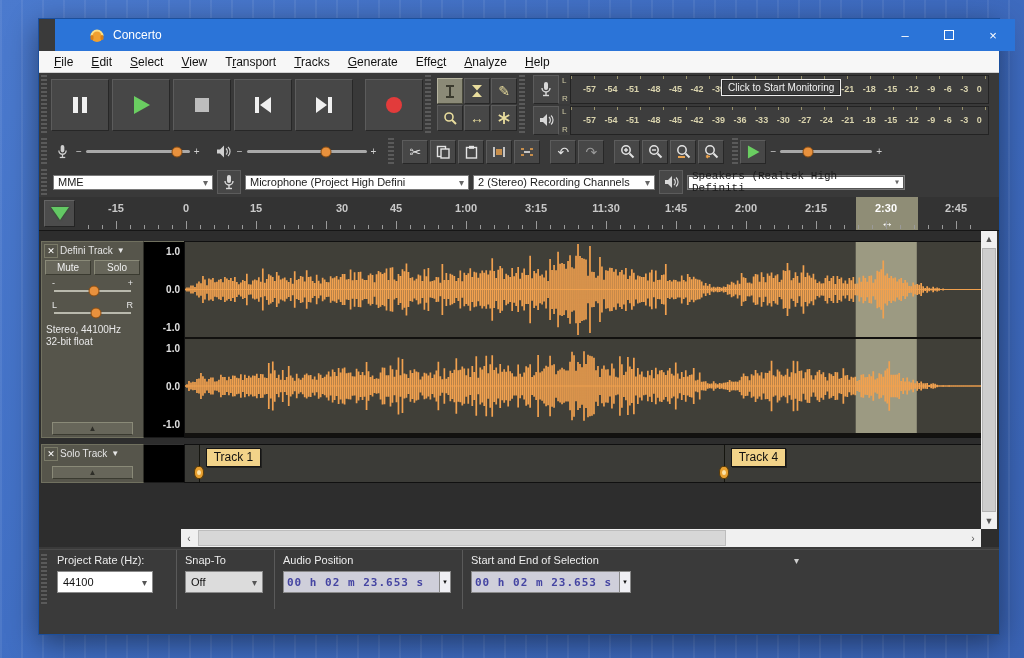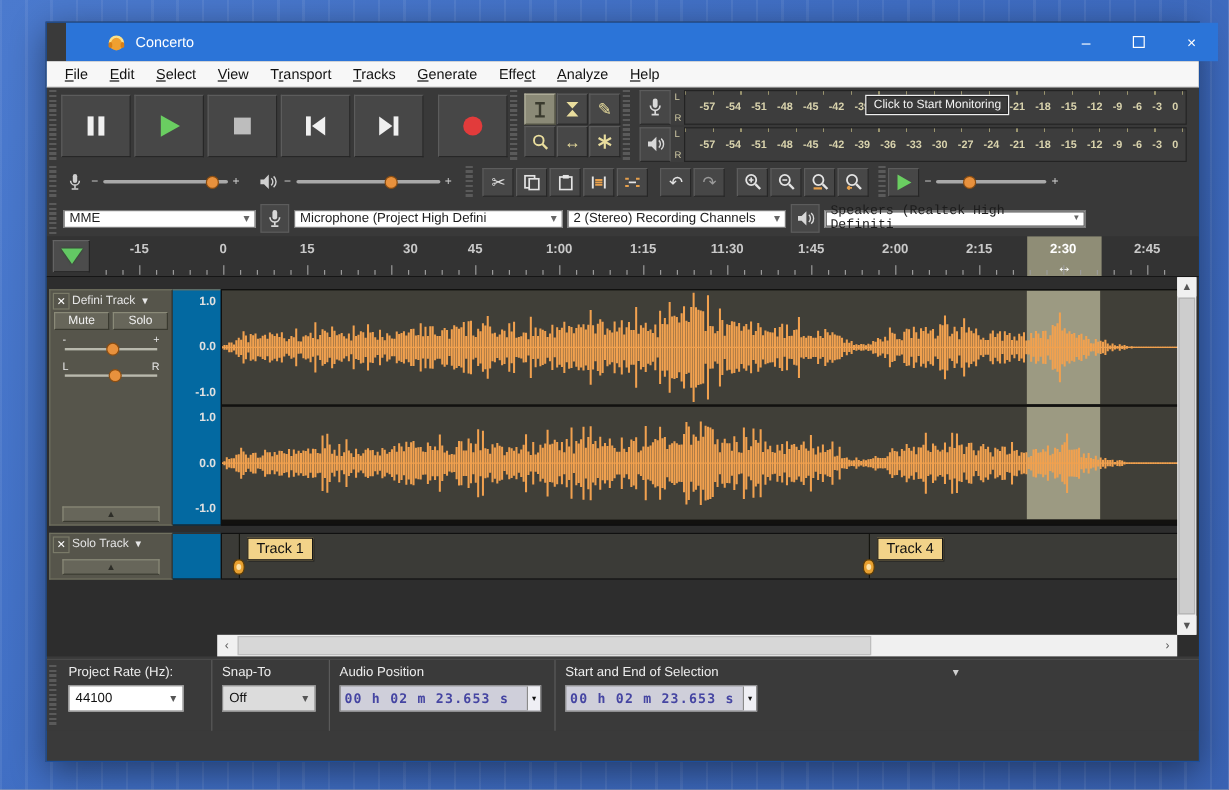--- a/index.html
+++ b/index.html
@@ -103,21 +103,21 @@
   .pslider { position:relative; height:20px; margin:2px 6px 0 6px; }
   .pslider .line { position:absolute; left:6px; right:6px; top:12px; height:2px; background:#b9b9ad; }
   .pslider .thumb { position:absolute; top:13px; width:11px; height:11px; border-radius:50%;
     background:#e8913d; border:1px solid #8a4d12; transform:translate(-50%,-50%); }
   .pslider .endl { position:absolute; left:4px; top:0; font-size:9px; color:#e8e8e8; }
   .pslider .endr { position:absolute; right:4px; top:0; font-size:9px; color:#e8e8e8; }
   .tp-info { font-size:10px; color:#e8e8e8; padding:4px 4px 0 4px; line-height:12px; }
   .tp-collapse { position:absolute; left:10px; right:10px; bottom:2px; height:13px; background:#67665a;
     border:1px solid #8a8a78; border-bottom-color:#3a3a30; display:flex; align-items:center; justify-content:center;
     color:#2e2e28; font-size:8px; }
-  .vruler { width:40px; background:#0369a1; border-top:1px solid #70705f; border-bottom:1px solid #1a1a1a; position:relative; }
+  .vruler { width:40px; background:#000000; border-top:1px solid #70705f; border-bottom:1px solid #1a1a1a; position:relative; }
   .vr-num { position:absolute; right:4px; font-size:10px; font-weight:bold; color:#e0e0e0; }
   .wavecol { position:relative; width:799px; border:1px solid #101010; background:#12110f; }
   .chan { position:relative; width:100%; background:#403f38; overflow:hidden; }
   .chan + .chan { border-top:2px solid #12110f; }
   .chan svg { position:absolute; inset:0; }
   .labelrow { position:relative; width:799px; border:1px solid #101010; background:#3b3b37; }
   .flag { position:absolute; top:0; height:100%; }
   .flag .stem { position:absolute; left:0; top:0; bottom:0; width:1px; background:#15150f; }
   .flag .knob { position:absolute; left:-5px; bottom:3px; width:10px; height:13px; background:#e8a030;
     border:1px solid #5a3c0a; border-radius:4px/6px; }
@@ -497,21 +497,21 @@
         </div>
     <div class="ruler-band" style="left: 817.381px; width: 61.2407px;">
           <div class="arrow">↔</div>
         </div>
         <span class="ruler-label" style="left: 77px;">-15</span>
         <span class="ruler-label" style="left: 147px;">0</span>
         <span class="ruler-label" style="left: 217px;">15</span>
         <span class="ruler-label" style="left: 287px; margin-left: 16px;">30</span>
         <span class="ruler-label" style="left: 357px;">45</span>
         <span class="ruler-label" style="left: 427px;">1:00</span>
-        <span class="ruler-label" style="left: 497px;">1:15</span>
+        <span class="ruler-label" style="left: 497px;">3:15</span>
         <span class="ruler-label" style="left: 567px;">11:30</span>
         <span class="ruler-label" style="left: 637px;">1:45</span>
         <span class="ruler-label" style="left: 707px;">2:00</span>
         <span class="ruler-label" style="left: 777px;">2:15</span>
         <span class="ruler-label" style="left: 847px; color: rgb(255, 255, 255);">2:30</span>
         <span class="ruler-label" style="left: 917px;">2:45</span>
         <div class="ruler-tick" style="left: 49px; height: 4px;"></div>
         <div class="ruler-tick" style="left: 63px; height: 4px;"></div>
         <div class="ruler-tick" style="left: 77px; height: 8px;"></div>
         <div class="ruler-tick" style="left: 91px; height: 4px;"></div>
@@ -595,20 +595,24 @@
             <span class="endr">+</span>
             <div class="line"></div>
               <div class="thumb" style="left:52%"></div>
           </div>
           <div class="pslider">
             <span class="endl">L</span>
             <span class="endr">R</span>
             <div class="line"></div>
               <div class="thumb" style="left:54%"></div>
           </div>
+          <div class="tp-info">
+            <div>Stereo, 44100Hz</div>
+            <div>32-bit float</div>
+          </div>
           <div class="tp-collapse">▲</div>
         </div>
         <div class="vruler" id="vruler-audio">
             <span class="vr-num" style="top: 4px;">1.0</span>
             <span class="vr-num" style="top: 42px;">0.0</span>
             <span class="vr-num" style="top: 80px;">-1.0</span>
             <span class="vr-num" style="top: 101px;">1.0</span>
             <span class="vr-num" style="top: 139px;">0.0</span>
             <span class="vr-num" style="top: 177px;">-1.0</span>
           </div>

